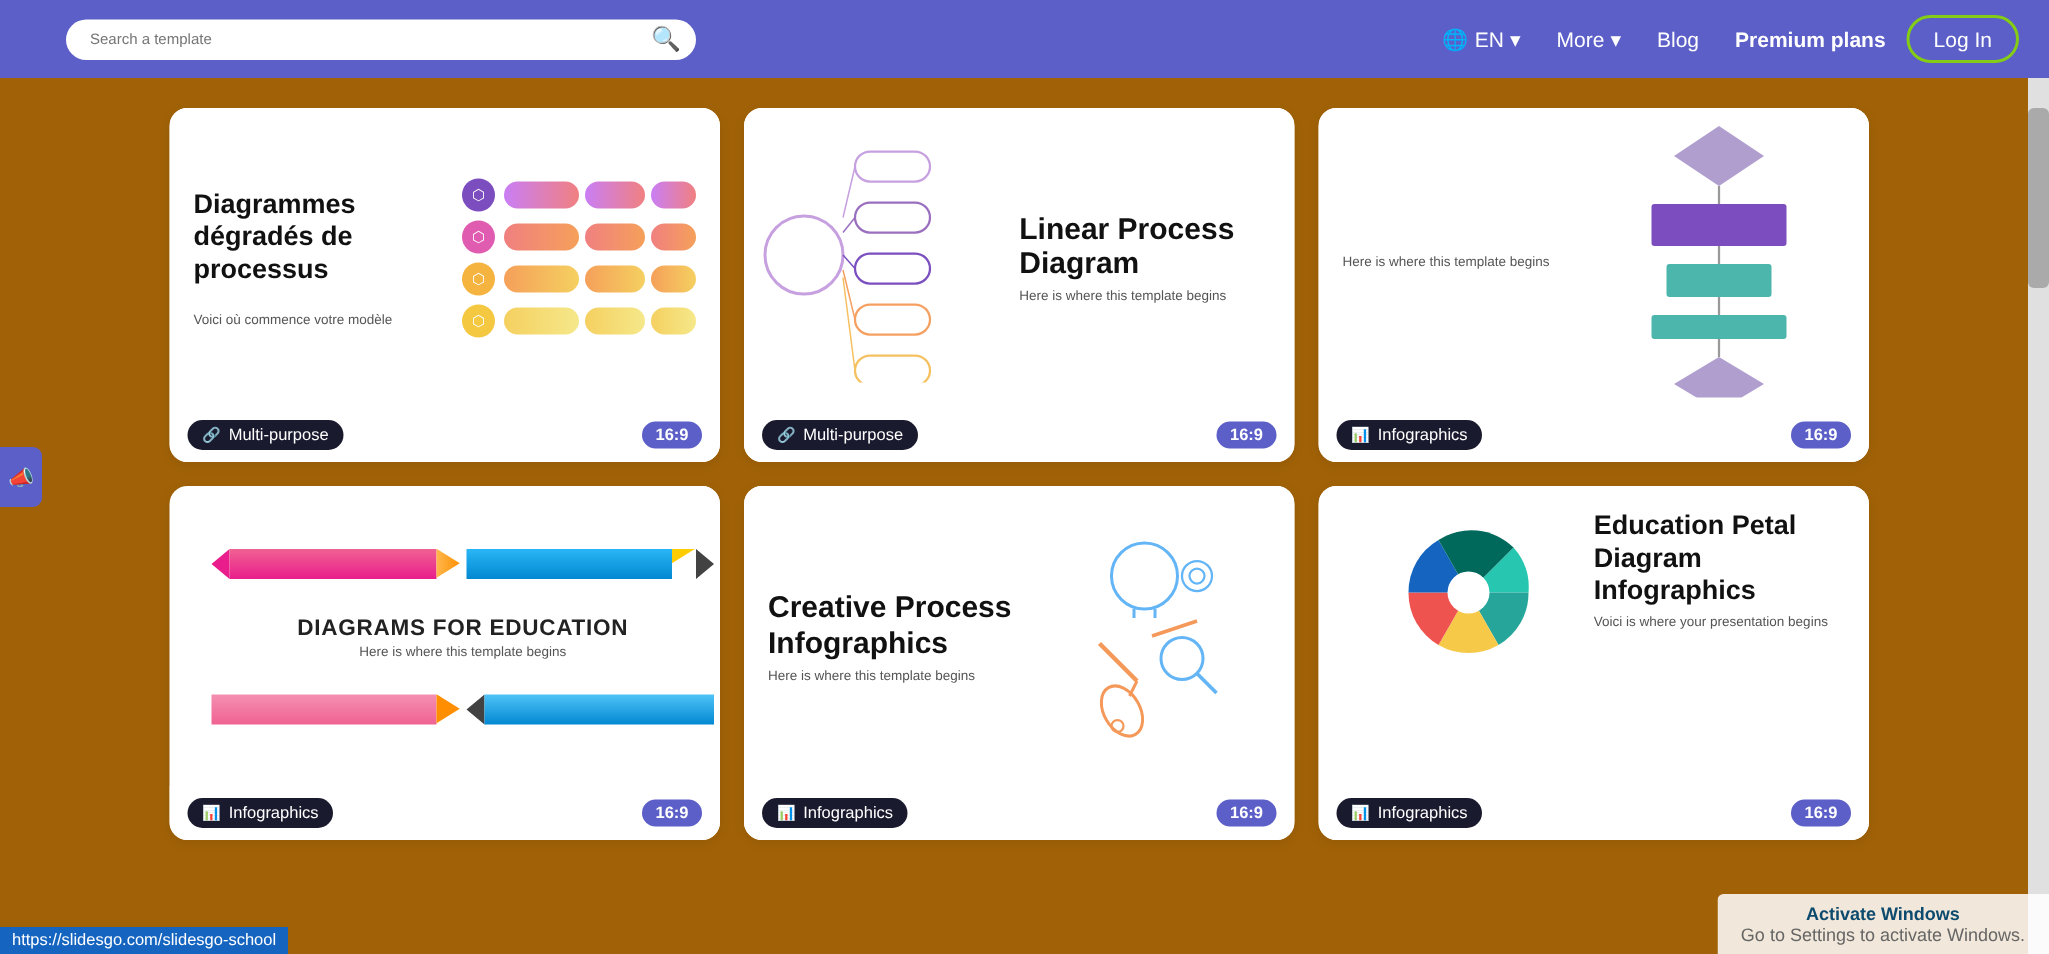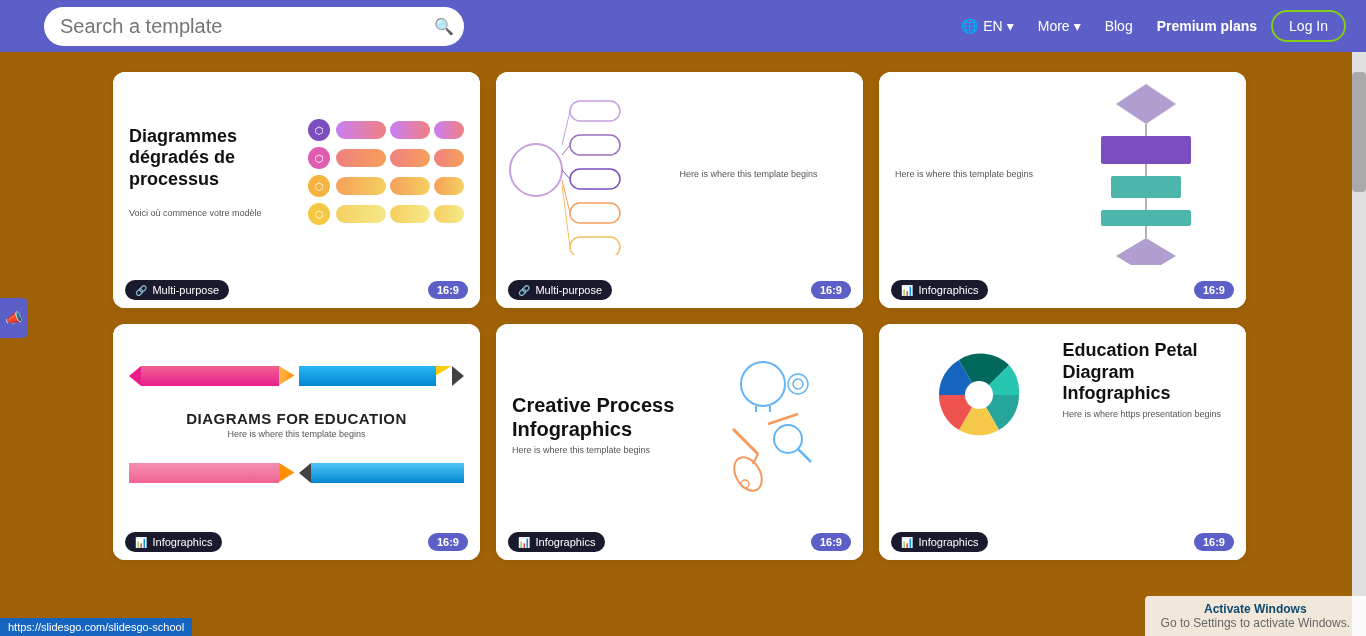--- a/index.html
+++ b/index.html
@@ -41,21 +41,21 @@
       flex: 1;
       max-width: 420px;
       margin-left: 24px;
       position: relative;
     }
     .search-bar input {
       width: 100%;
       border: none;
       border-radius: 24px;
       padding: 8px 40px 8px 16px;
-      font-size: 20px;
+      font-size: 10px;
       outline: none;
       background: white;
       color: #333;
     }
     .search-icon-btn {
       position: absolute;
       right: 10px;
       top: 50%;
       transform: translateY(-50%);
       background: none;
@@ -428,20 +428,21 @@
             <rect x="62" y="152" width="50" height="20" rx="10" fill="none" stroke="#f5c060" stroke-width="1.5"></rect>
 
             <line x1="54" y1="60" x2="62" y2="26" stroke="#c7a0e0" stroke-width="1"></line>
             <line x1="54" y1="70" x2="62" y2="60" stroke="#9b6fbf" stroke-width="1"></line>
             <line x1="54" y1="85" x2="62" y2="94" stroke="#7b4fbf" stroke-width="1"></line>
             <line x1="54" y1="95" x2="62" y2="128" stroke="#f5a060" stroke-width="1"></line>
             <line x1="54" y1="100" x2="62" y2="162" stroke="#f5c060" stroke-width="1"></line>
           </svg>
         </div>
         <div class="lp-text">
+          <div class="lp-title">Linear Process Diagram</div>
           <div class="lp-sub">Here is where this template begins</div>
         </div>
       </div>
       <div class="card-footer">
         <div class="card-tag">
           <span class="card-tag-icon">🔗</span>
           <span>Multi-purpose</span>
         </div>
         <div class="card-ratio">16:9</div>
       </div>
@@ -476,21 +477,21 @@
       <div class="card-footer">
         <div class="card-tag">
           <span class="card-tag-icon">📊</span>
           <span>Infographics</span>
         </div>
         <div class="card-ratio">16:9</div>
       </div>
     </div>
 
     <div class="card">
-      <div class="card-thumb" style="background:white; flex-direction:column; justify-content:center; gap:24px; padding:16px; display:flex; align-items:center;">
+      <div class="card-thumb" style="background:white; flex-direction:column; justify-content:center; gap:24px; padding:16px; display:flex; align-items:center;margin-left:12px;">
 
         <div style="display:flex; align-items:center; gap:4px; width:100%;">
 
           <div style="display:flex; align-items:center; flex:1;">
             <div style="width:12px;height:0;border-top:10px solid transparent;border-bottom:10px solid transparent;border-right:12px solid #e91e8c;"></div>
             <div style="flex:1;height:20px;background:linear-gradient(180deg,#f06292,#e91e8c);"></div>
             <div style="width:16px;height:20px;background:linear-gradient(90deg,#ffb74d,#ff8f00);clip-path:polygon(0 0,100% 50%,0 100%);"></div>
           </div>
 
           <div style="display:flex; align-items:center; flex:1;">
@@ -582,21 +583,21 @@
 
             <path d="M55,55 L15,55 A40,40 0 0,1 35,20 Z" fill="#1565c0"></path>
 
             <path d="M55,55 L35,20 A40,40 0 0,1 85,25 Z" fill="#00695c"></path>
 
             <circle cx="55" cy="55" r="14" fill="white"></circle>
           </svg>
         </div>
         <div class="petal-text">
           <div class="petal-title">Education Petal Diagram Infographics</div>
-          <div style="font-size:9px;color:#555;margin-top:4px;">Here is where https presentation begins</div>
+          <div style="font-size:9px;color:#555;margin-top:4px;">Voici is where your presentation begins</div>
         </div>
       </div>
       <div class="card-footer">
         <div class="card-tag">
           <span class="card-tag-icon">📊</span>
           <span>Infographics</span>
         </div>
         <div class="card-ratio">16:9</div>
       </div>
     </div>

